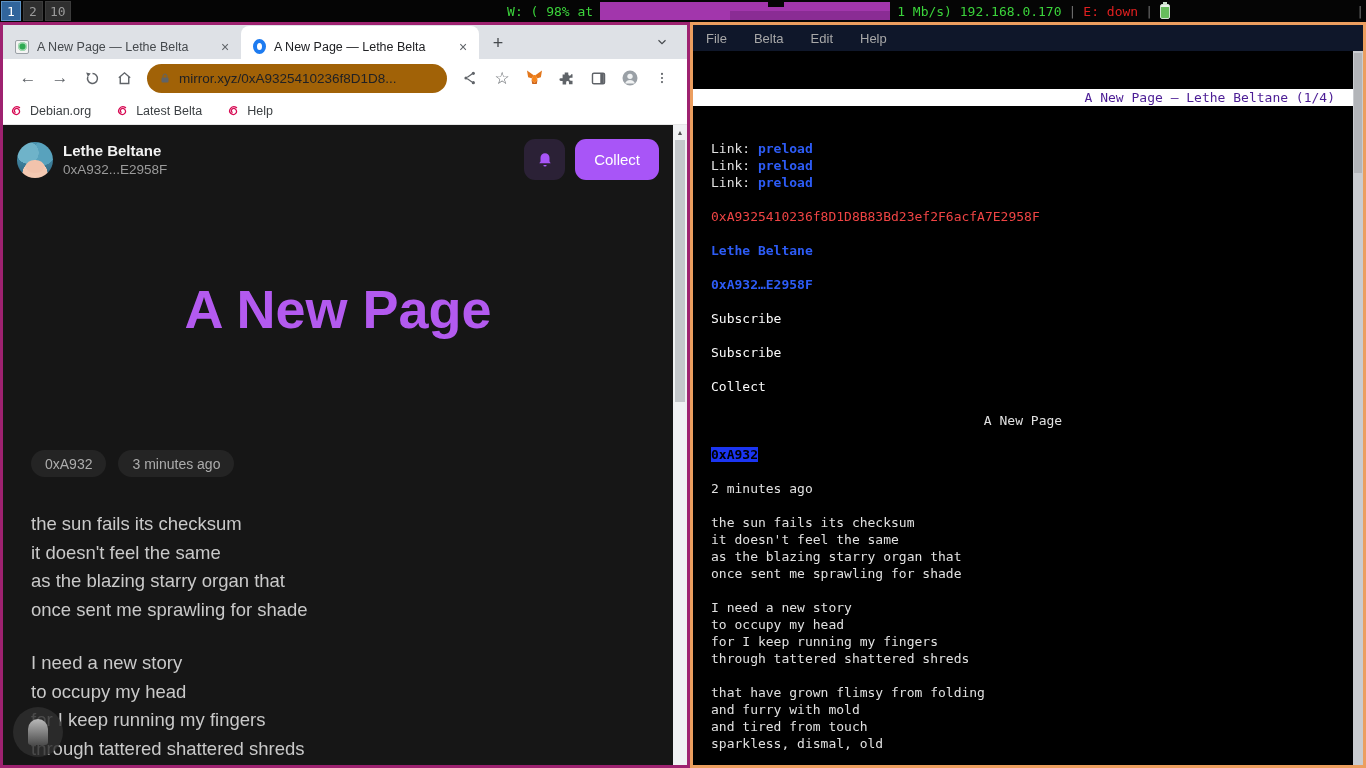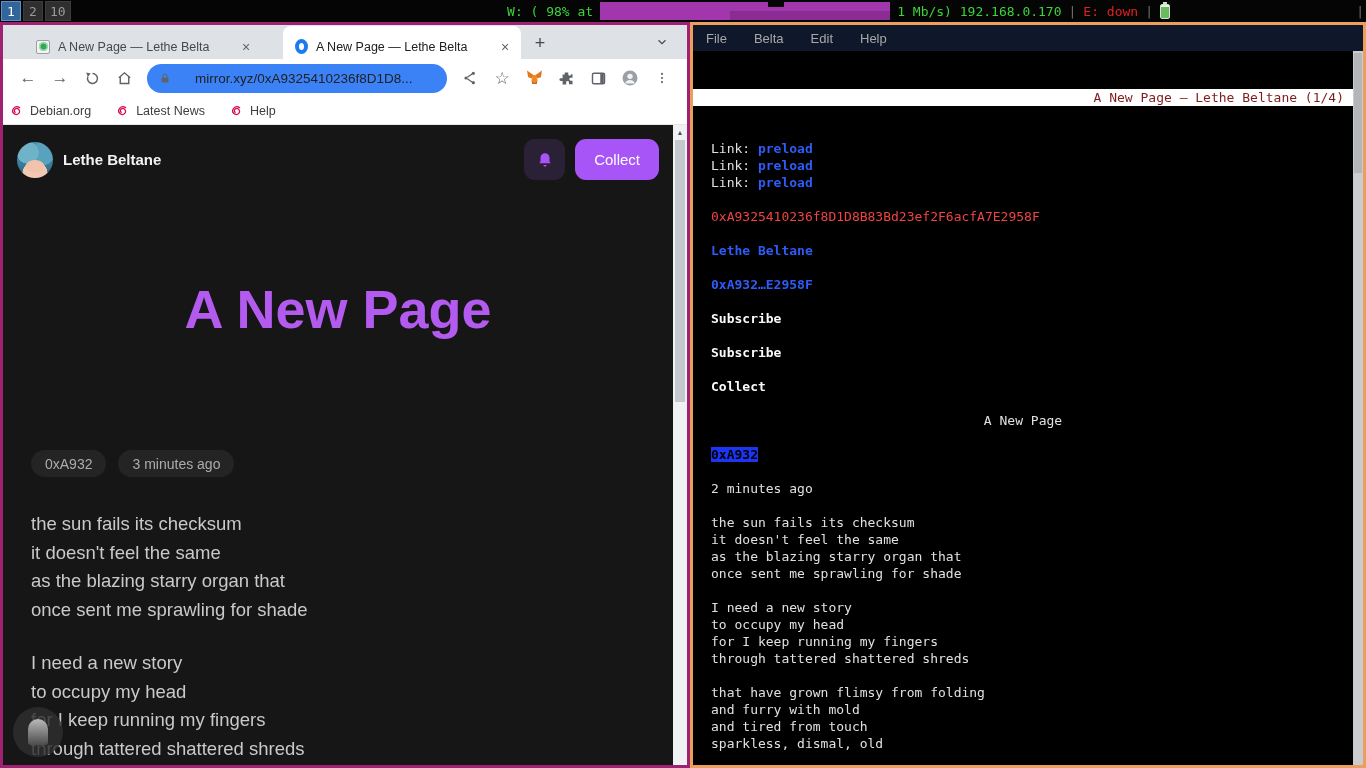--- a/index.html
+++ b/index.html
@@ -22,42 +22,42 @@
   .censor .c3 { position:absolute; left:168px; top:0; width:16px; height:5px; background:#050505; }
   .battery { position:relative; width:10px; height:15px; border:1px solid #cfe3cf; border-radius:2px;
              background:linear-gradient(to top,#67bd5c 84%,#eaf2ea 84%); }
   .battery::before { content:""; position:absolute; left:2px; top:-3px; width:4px; height:2px; background:#cfe3cf; }
 
   
   .chrome-window { position:absolute; left:0; top:22px; width:690px; height:746px;
                    border:3px solid #9e2270; background:#dee1e6; }
   .tabstrip { height:34px; background:#dee1e6; display:flex; align-items:flex-end; position:relative; }
   .tab { width:238px; height:33px; display:flex; align-items:center; gap:8px; padding:8px 8px 0 12px;
-         font-size:12.5px; color:#45494d;margin-left:21px; }
+         font-size:12.5px; color:#45494d; }
   .tab.active { background:#fff; border-radius:8px 8px 0 0; color:#202124; }
   .tab-label { flex:1; white-space:nowrap; overflow:hidden; position:relative; }
   .tab .fade::after { content:""; position:absolute; right:0; top:0; bottom:0; width:22px;
                       background:linear-gradient(to right, rgba(222,225,230,0), #dee1e6); }
   .tab.active .fade::after { background:linear-gradient(to right, rgba(255,255,255,0), #fff); }
   .tab-close { width:16px; height:16px; border-radius:50%; display:flex; align-items:center;
                justify-content:center; color:#5f6368; font-size:14px; }
   .fav-doc { width:14px; height:14px; background:#f3f3f3; border:1px solid #9aa0a6; border-radius:2px;
              display:flex; align-items:center; justify-content:center; }
   .fav-doc i { width:9px; height:9px; border-radius:50%; background:#2faa52;
                box-shadow:inset 0 0 0 1.5px rgba(255,255,255,.55); }
   .fav-mirror { width:13px; height:15px; border-radius:50%; border:4px solid #1d7bf0; background:#fff; }
   .newtab-btn { width:26px; height:26px; margin:0 0 3px 6px; display:flex; align-items:center; justify-content:center;
                 color:#45494d; font-size:18px; border-radius:50%; }
   .tabsearch-btn { position:absolute; right:14px; bottom:6px; width:22px; height:22px; display:flex;
                    align-items:center; justify-content:center; }
   .toolbar { height:38px; background:#fff; display:flex; align-items:center; padding:0 10px; gap:2px; }
   .tb-ico { width:30px; height:30px; display:flex; align-items:center; justify-content:center;
             color:#5f6368; font-size:17px; flex:none; }
-  .urlbar { flex:1; height:29px; margin:0 6px; background:#3b82f6; border-radius:15px; display:flex;
-            align-items:center; padding:0 12px; gap:24px; min-width:0; }
+  .urlbar { flex:1; height:29px; margin:0 6px; background:#a16207; border-radius:15px; display:flex;
+            align-items:center; padding:0 12px; gap:8px; min-width:0; }
   .url-text { font-size:13.5px; color:#202124; white-space:nowrap; overflow:hidden; }
   .bookmarks { height:28px; background:#fff; border-bottom:1px solid #e6e6e6; display:flex;
                align-items:center; gap:24px; padding-left:6px; }
   .bm { display:flex; align-items:center; gap:6px; font-size:12.5px; color:#3c4043; }
 
   .page { position:relative; height:640px; background:#161616; overflow:hidden; }
   .page-inner { position:absolute; left:0; top:0; right:14px; bottom:0; overflow:hidden; }
   .page-header { display:flex; align-items:center; padding:14px 14px 0 14px; }
   .avatar { width:36px; height:36px; border-radius:50%; flex:none; position:relative; overflow:hidden;
             background:radial-gradient(circle at 50% 88%, #f4c9b2 0 34%, transparent 35%),
@@ -92,25 +92,25 @@
   
   .term-window { position:absolute; left:690px; top:22px; width:676px; height:746px;
                  border:3px solid #ec9e5f; background:#000; }
   .term-menubar { height:26px; background:#0f172a; display:flex; align-items:center; gap:27px;
                   padding-left:13px; font-size:13px; color:#a8a8a8; }
   .term-scrollbar { position:absolute; right:0; top:26px; bottom:0; width:10px; background:#caccd0; }
   .term-scrollbar .thumb { position:absolute; left:1px; right:1px; top:2px; height:120px; background:#b3b5b9; }
   .term-body { position:absolute; left:0; right:10px; top:26px; bottom:0; padding-top:4px;
                font-family:"DejaVu Sans Mono", monospace; font-size:13px; line-height:17px;
                white-space:pre; overflow:hidden; }
-  .term-title { height:17px; background:#fff; color:#7f1d1d; text-align:right; padding-right:9px; }
+  .term-title { height:17px; background:#fff; color:#4c1d95; text-align:right; padding-right:18px; }
   .tl { height:17px; padding-left:18px; }
   .tl.center { text-align:center; padding-left:0; }
   .c-fg { color:#e0e0e0; }
-  .c-bold { color:#fafafa; font-weight:bold; }
+  .c-bold { color:#fafafa; font-weight:normal; }
   .c-link { color:#2d5cf6; font-weight:bold; }
   .c-dim { color:#ef4444; }
   .c-sel { background:#1b35f2; color:#000; font-weight:bold; }
 
   svg.ico { display:block; }
 </style>
 </head>
 <body>
 
 <div class="topbar">
@@ -224,36 +224,37 @@
       <span class="bm">
   <svg class="ico" width="15" height="15" viewBox="0 0 22 22">
     <path d="M15.5 6.8c-2.8-2-6.6-1.5-8.7 1-1.9 2.3-1.8 5.7.4 7.7 2 1.9 5.2 1.9 7.1-.2 1.7-1.8 1.6-4.7-.3-6.3-1.6-1.4-4-1.2-5.4.4-1.1 1.3-.9 3.2.3 4.2" fill="none" stroke="#d70a53" stroke-width="1.9" stroke-linecap="round"></path>
   </svg>
 <span class="bm-label">Debian.org</span>
       </span>
       <span class="bm">
   <svg class="ico" width="15" height="15" viewBox="0 0 22 22">
     <path d="M15.5 6.8c-2.8-2-6.6-1.5-8.7 1-1.9 2.3-1.8 5.7.4 7.7 2 1.9 5.2 1.9 7.1-.2 1.7-1.8 1.6-4.7-.3-6.3-1.6-1.4-4-1.2-5.4.4-1.1 1.3-.9 3.2.3 4.2" fill="none" stroke="#d70a53" stroke-width="1.9" stroke-linecap="round"></path>
   </svg>
-<span class="bm-label">Latest News</span>
+<span class="bm-label">Latest Belta</span>
       </span>
       <span class="bm">
   <svg class="ico" width="15" height="15" viewBox="0 0 22 22">
     <path d="M15.5 6.8c-2.8-2-6.6-1.5-8.7 1-1.9 2.3-1.8 5.7.4 7.7 2 1.9 5.2 1.9 7.1-.2 1.7-1.8 1.6-4.7-.3-6.3-1.6-1.4-4-1.2-5.4.4-1.1 1.3-.9 3.2.3 4.2" fill="none" stroke="#d70a53" stroke-width="1.9" stroke-linecap="round"></path>
   </svg>
 <span class="bm-label">Help</span>
       </span>
     </div>
 
   <div class="page">
     <div class="page-inner">
       <div class="page-header">
         <div class="avatar"></div>
         <div class="hdr-meta">
           <div class="hdr-name">Lethe Beltane</div>
+          <div class="hdr-addr">0xA932...E2958F</div>
         </div>
         <div class="hdr-actions">
           <div class="bell-btn">
             <svg class="ico" width="18" height="18" viewBox="0 0 24 24">
                 <path d="M12 3a6 6 0 0 0-6 6v5l-1.6 2.4h15.2L18 14V9a6 6 0 0 0-6-6z" fill="#a855f7"></path>
                 <path d="M9.8 18.5a2.2 2.2 0 0 0 4.4 0z" fill="#a855f7"></path>
               </svg>
           </div>
           <button class="collect-btn">Collect</button>
         </div>

